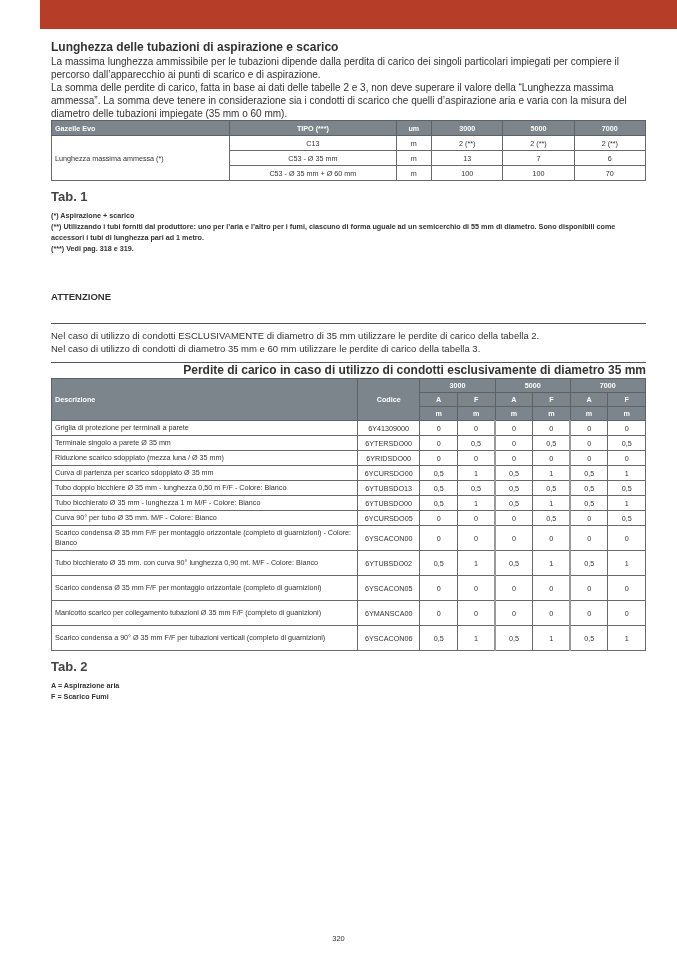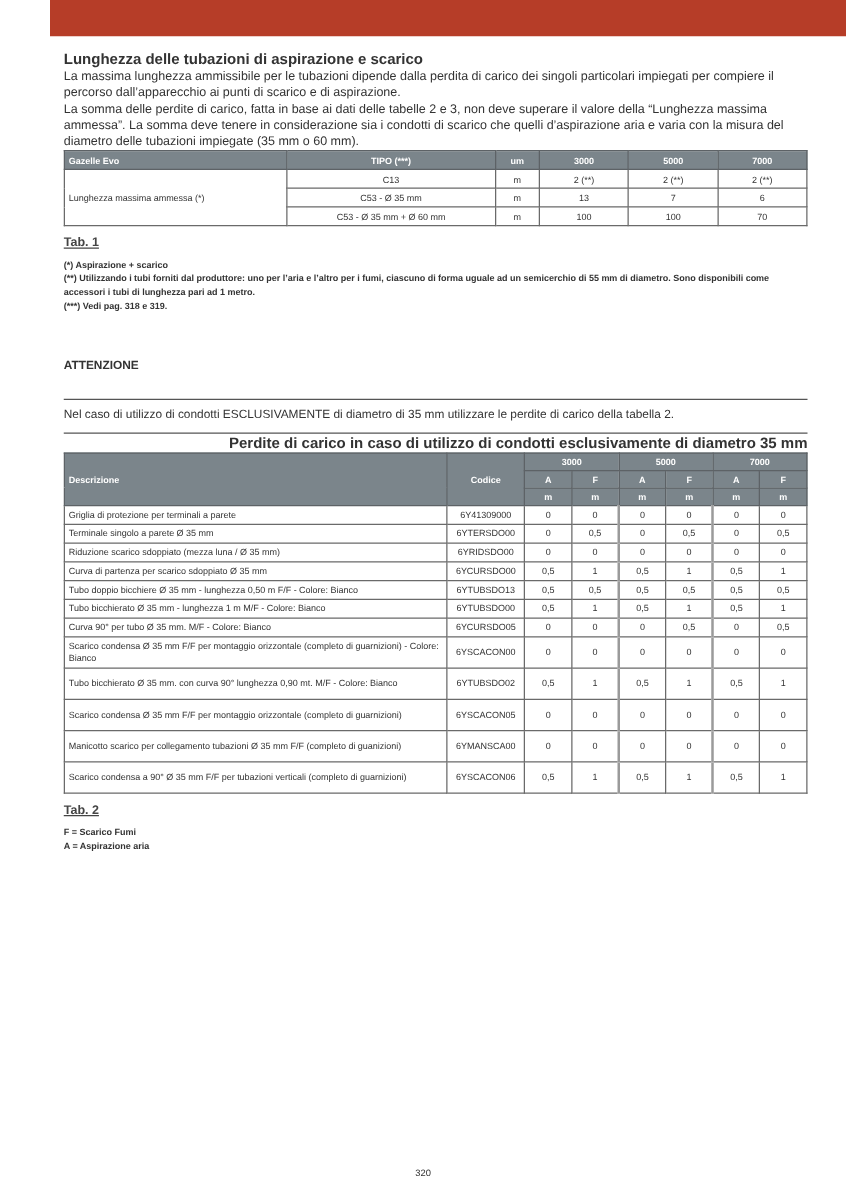--- a/index.html
+++ b/index.html
@@ -8,21 +8,21 @@
   .top-band { position:absolute; left:40px; top:0; width:637px; height:29px; background:#b63d28; }
   .content { position:absolute; left:51px; top:40px; width:595px; }
   h2.sec { font-size:12px; font-weight:bold; margin:0; line-height:15px; color:#333; }
   p.body { font-size:10px; line-height:13px; margin:0; color:#333; }
   table { border-collapse:collapse; width:100%; font-size:7.2px; color:#333; }
   th { background:#7b858b; color:#fff; font-weight:bold; border:1px solid #5d6266; padding:0 3px; }
   td { border:1px solid #6a6a6a; padding:0 3px; text-align:center; }
   td.left, th.left { text-align:left; }
   .t1 { margin-top:0px; }
   .t1 th, .t1 td { height:14px; }
-  .tablabel { font-size:10px; font-weight:bold; margin-top:8px; color:#444;text-decoration:underline; }
+  .tablabel { font-size:13px; font-weight:bold; margin-top:8px; color:#444; }
   .note { font-size:7.2px; line-height:11px; color:#333;font-weight:bold; }
   .notes { margin-top:6px; }
   .attn { margin-top:37px; }
   .attn-title { font-size:9.5px; font-weight:bold; color:#333; padding-bottom:21px; border-bottom:1px solid #555; }
   .attn-text { font-size:9.5px; line-height:12.5px; padding:6px 0 7px 0; border-bottom:1px solid #555; color:#333; }
   .sec2 { margin-top:21px;text-align:right; }
   .t2 th { height:13px; }
   .t2 td { height:14px; }
   .t2 td.tall { height:24px; }
   .t2 td.desc { text-align:left; line-height:10px; }
@@ -89,20 +89,21 @@
   <div class="notes">
     <div class="note">(*) Aspirazione + scarico</div>
     <div class="note">(**) Utilizzando i tubi forniti dal produttore: uno per l’aria e l’altro per i fumi, ciascuno di forma uguale ad un semicerchio di 55 mm di diametro. Sono disponibili come accessori i tubi di lunghezza pari ad 1 metro.</div>
     <div class="note">(***) Vedi pag. 318 e 319.</div>
   </div>
 
   <div class="attn">
     <div class="attn-title">ATTENZIONE</div>
     <div class="attn-text">
       <div>Nel caso di utilizzo di condotti ESCLUSIVAMENTE di diametro di 35 mm utilizzare le perdite di carico della tabella 2.</div>
+      <div>Nel caso di utilizzo di condotti di diametro 35 mm e 60 mm utilizzare le perdite di carico della tabella 3.</div>
     </div>
   </div>
 
   <h2 class="sec sec2">Perdite di carico in caso di utilizzo di condotti esclusivamente di diametro 35 mm</h2>
 
   <table class="t2" id="t2">
     <colgroup>
       <col style="width:51.5%">
         <col style="width:10.5%">
       <col style="width:6.33%">
@@ -256,18 +257,18 @@
           <td class="tall thick-l">0,5</td>
           <td class="tall">1</td>
           <td class="tall thick-l">0,5</td>
           <td class="tall">1</td>
         </tr>
       </tbody>
   </table>
 
   <div class="tablabel">Tab. 2</div>
   <div class="legend">
+    <div class="note">A = Aspirazione aria</div>
     <div class="note">F = Scarico Fumi</div>
-    <div class="note">A = Aspirazione aria</div>
   </div>
 </div>
 
 <div class="page-num">320</div>
 
 </body></html>

